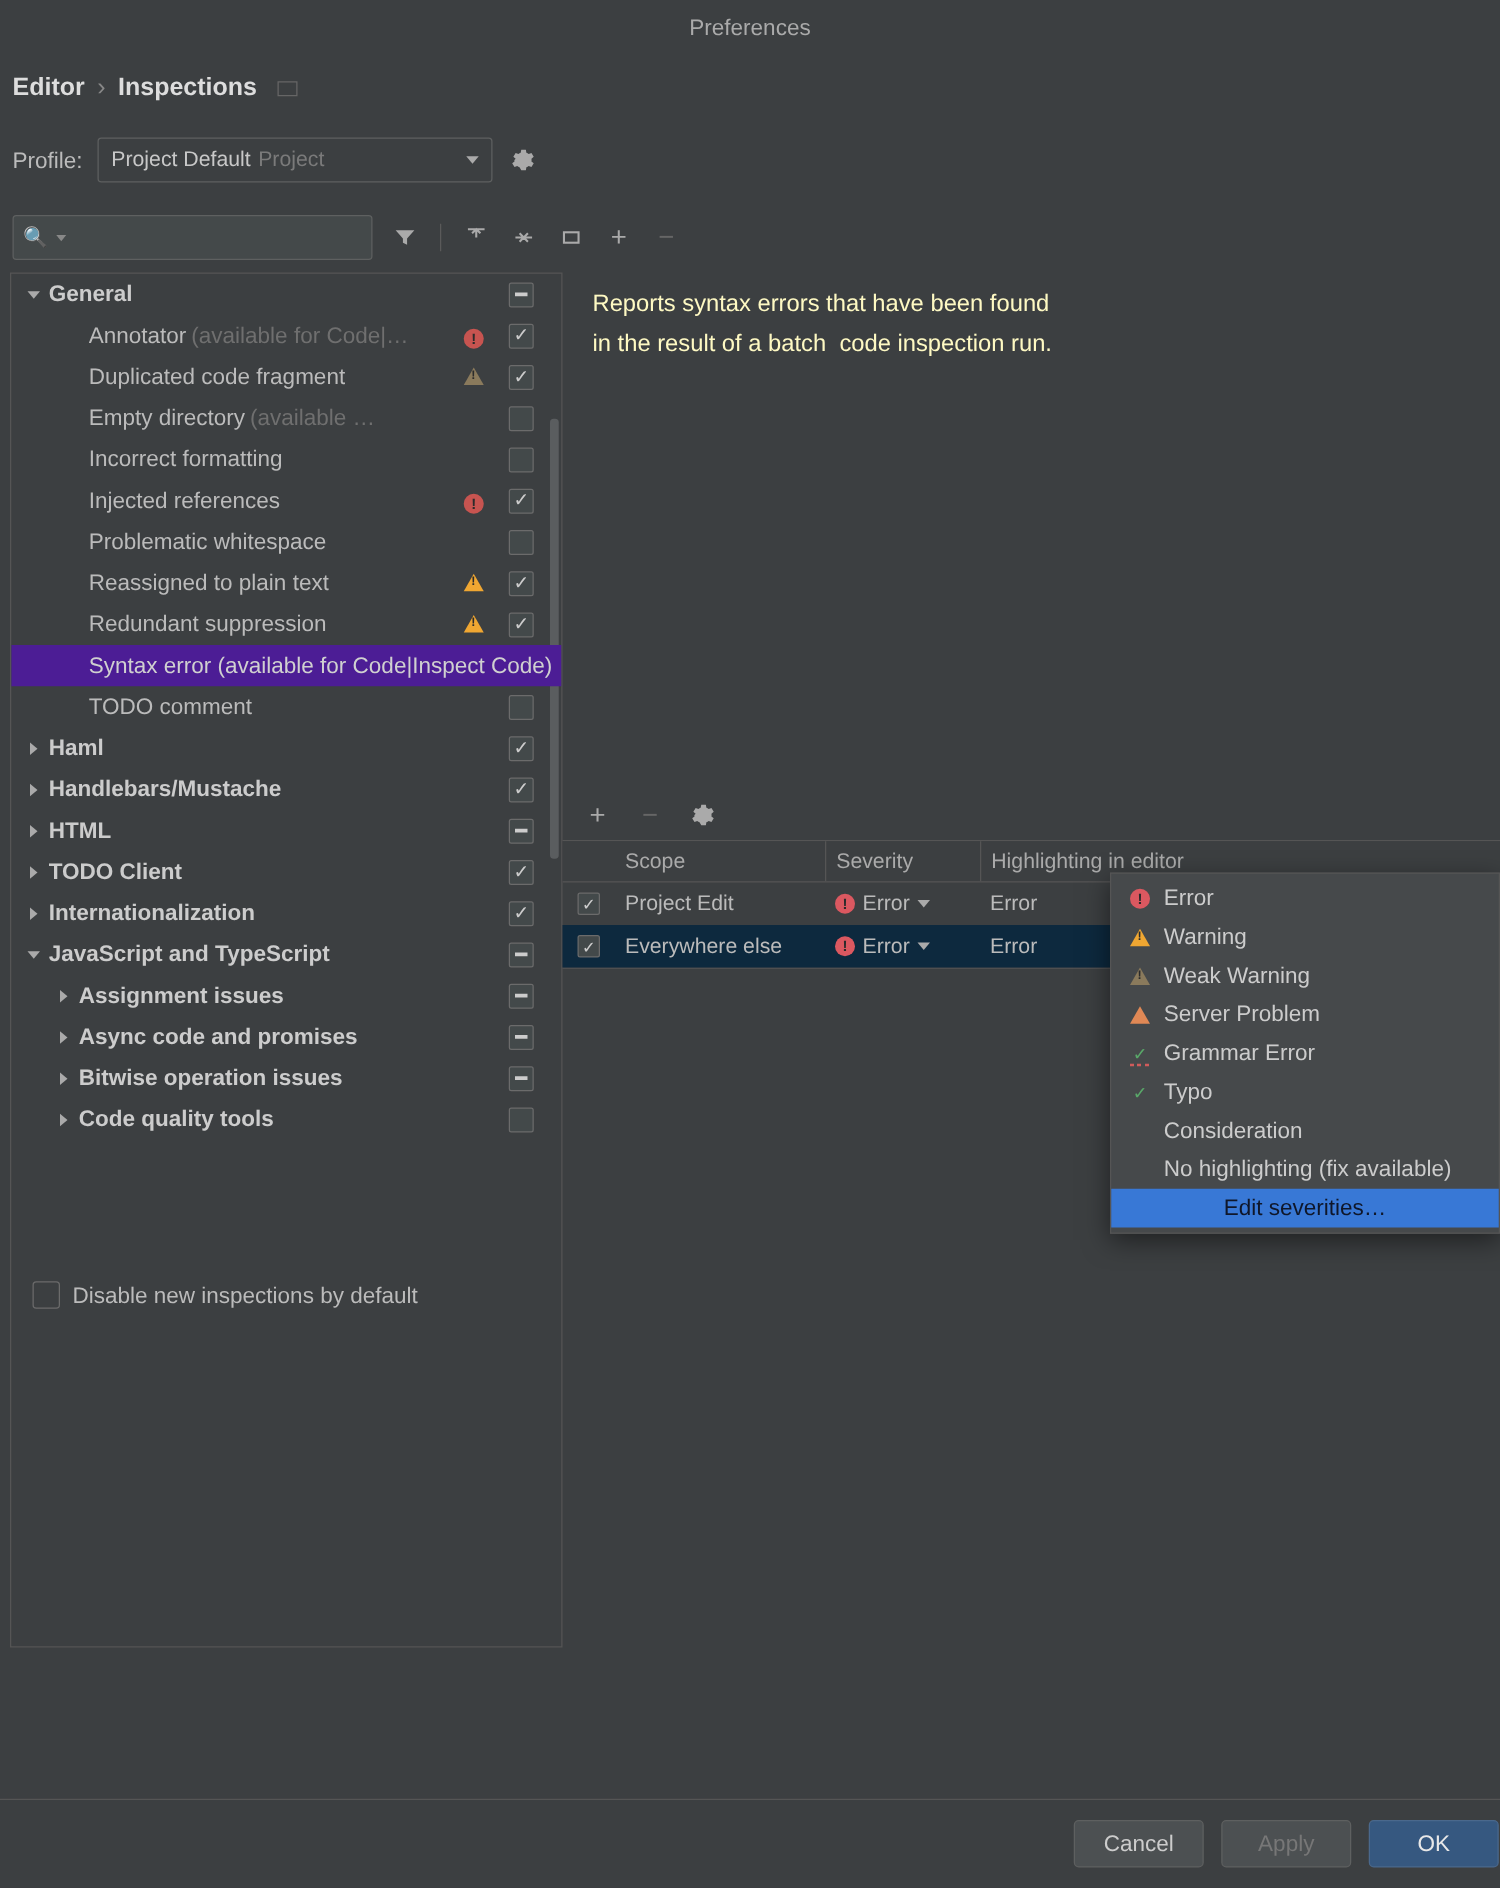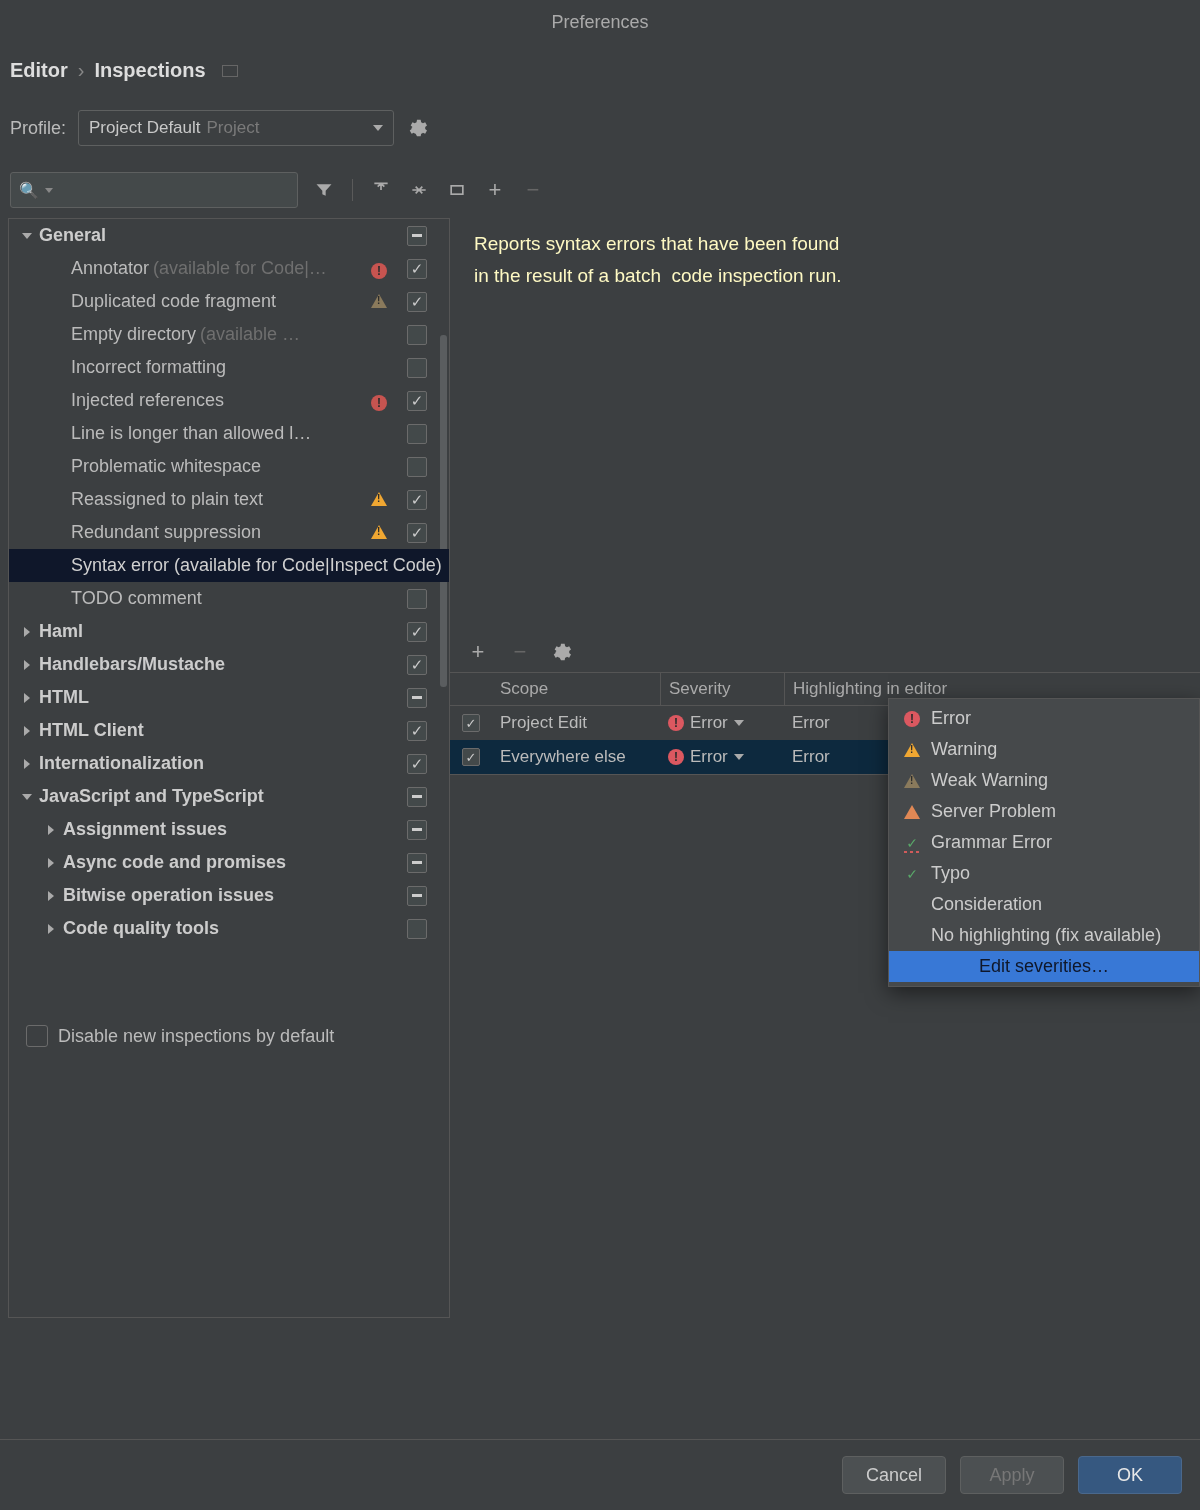--- a/index.html
+++ b/index.html
@@ -164,30 +164,30 @@
     border:1px solid #555;
     padding:4px 0;
   }
   .sev-item { display:flex; align-items:center; gap:10px; padding:5px 14px; font-size:18px; color:#ccc;}
   .sev-item.hl { background:#3878d6; color:#0f172a;}
   .sev-item .sv-ico{ width:18px; display:flex; justify-content:center;}
   .footer {
     position:absolute; left:0; right:0; bottom:0;
     border-top:1px solid #555;
     display:flex; justify-content:flex-end; gap:14px;
-    padding:16px 18px;
+    padding:16px 1px;
     background:#3c3f41;
   }
   .btn {
     min-width:104px; height:38px; border:1px solid #5e6060; background:#4c5052;
     color:#ccc; border-radius:4px; font-size:18px; display:flex;align-items:center;justify-content:center;
   }
   .btn.disabled{ color:#777;}
   .btn.primary{ background:#365880; border-color:#4a688c; color:#e8e8e8;}
-  .tree-row.sel-wide { background:#0f172a; padding-right:0;}
+  .tree-row.sel-wide { background:#4c1d95; padding-right:0;}
   .tree-row.sel-wide .label-main{ max-width:none;}
   .tb-svg{width:20px;height:20px;}
 </style>
 </head>
 <body>
 
 <div class="title-bar">Preferences</div>
 
 <div class="breadcrumb">
   <span class="crumb-editor">Editor</span>
@@ -271,24 +271,20 @@
     <div class="tree-row indent2">
       <span class="label-main">Incorrect formatting</span>
       <span class="chk"></span>
     </div>
     <div class="tree-row indent2">
       <span class="label-main">Injected references</span>
       <span class="sev-ico"><span class="ico-error opaque"></span></span>
       <span class="chk on"></span>
     </div>
     <div class="tree-row indent2">
-      <span class="label-main">Line is longer than allowed l…</span>
-      <span class="chk"></span>
-    </div>
-    <div class="tree-row indent2">
       <span class="label-main">Problematic whitespace</span>
       <span class="chk"></span>
     </div>
     <div class="tree-row indent2">
       <span class="label-main">Reassigned to plain text</span>
       <span class="sev-ico"><span class="ico-warn"></span></span>
       <span class="chk on"></span>
     </div>
     <div class="tree-row indent2">
       <span class="label-main">Redundant suppression</span>
@@ -313,21 +309,21 @@
       <span class="label-main bold">Handlebars/Mustache</span>
       <span class="chk on"></span>
     </div>
     <div class="tree-row">
       <span class="tree-arrow closed"></span>
       <span class="label-main bold">HTML</span>
       <span class="chk mixed"></span>
     </div>
     <div class="tree-row">
       <span class="tree-arrow closed"></span>
-      <span class="label-main bold">HTML Client</span>
+      <span class="label-main bold">TODO Client</span>
       <span class="chk on"></span>
     </div>
     <div class="tree-row">
       <span class="tree-arrow closed"></span>
       <span class="label-main bold">Internationalization</span>
       <span class="chk on"></span>
     </div>
 
     <div class="tree-row">
       <span class="tree-arrow open"></span>

